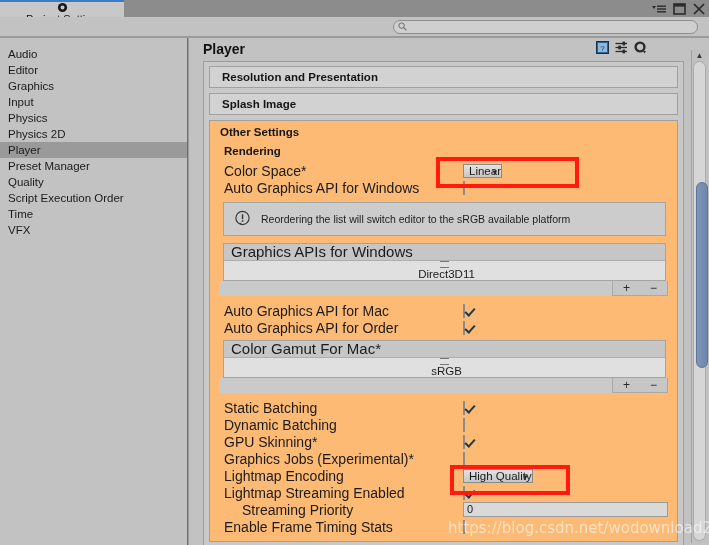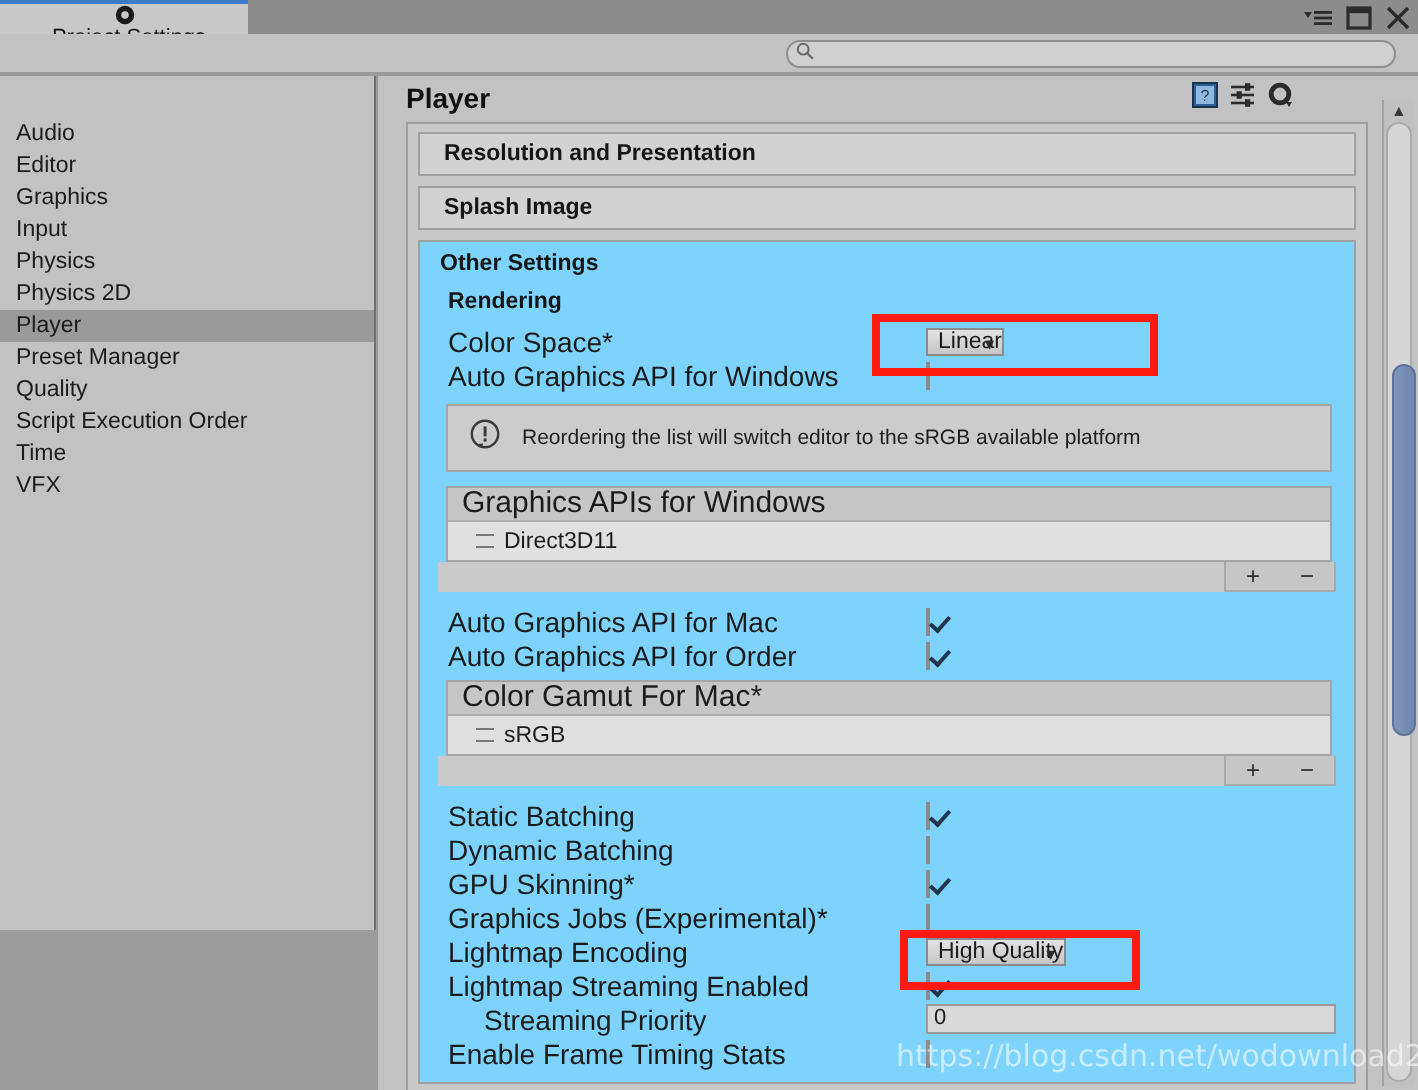--- a/index.html
+++ b/index.html
@@ -94,25 +94,25 @@
     width: 275px;
     color: #333;
     padding: 0;
     margin-left: 3px;
   }
 
   
   .sidebar {
     position: absolute;
     left: 0; top: 38px;
-    width: 188px; height: 427px;
+    width: 188px; height: 507px;
     background: #c2c2c2;
     border-right: 1px solid #6f6f6f;
     box-sizing: border-box;
-    padding-top: 21px;
+    padding-top: 8px;
   }
   .side-item {
     height: 16px;
     line-height: 16px;
     padding-left: 8px;
     font-size: 11.5px;
     color: #1b1b1b;
     white-space: nowrap;
     cursor: default;
   }
@@ -165,21 +165,21 @@
     font-size: 11.5px;
     font-weight: bold;
     color: #151515;
     padding-left: 12px;
     margin-bottom: 5px;
     box-sizing: border-box;
     cursor: default;
   }
 
   .group {
-    background: #7dd3fc;
+    background: #fdba74;
     border: 1px solid #a0a0a0;
     box-sizing: border-box;
     padding: 4px 9px 6px 9px;
   }
   .group-title {
     font-size: 11.5px;
     font-weight: bold;
     color: #151515;
     margin: 1px 0 7px 1px;
   }
@@ -296,23 +296,24 @@
     border-bottom: 1px solid #aeaeae;
     font-size: 15px;
     padding-left: 7px;
     color: #1b1b1b;
   }
   .rlist-item {
     height: 19px;
     background: #e0e0e0;
     display: flex;
     align-items: center;
-    padding-left: 14px;
+    padding-left: 4px;
     font-size: 11.5px;
     color: #1b1b1b;
+    flex-direction: column;
   }
   .grip {
     display: inline-block;
     width: 9px;
     height: 5px;
     margin-right: 5px;
     border-top: 1px solid #777;
     border-bottom: 1px solid #777;
   }
   .rlist-footer {

